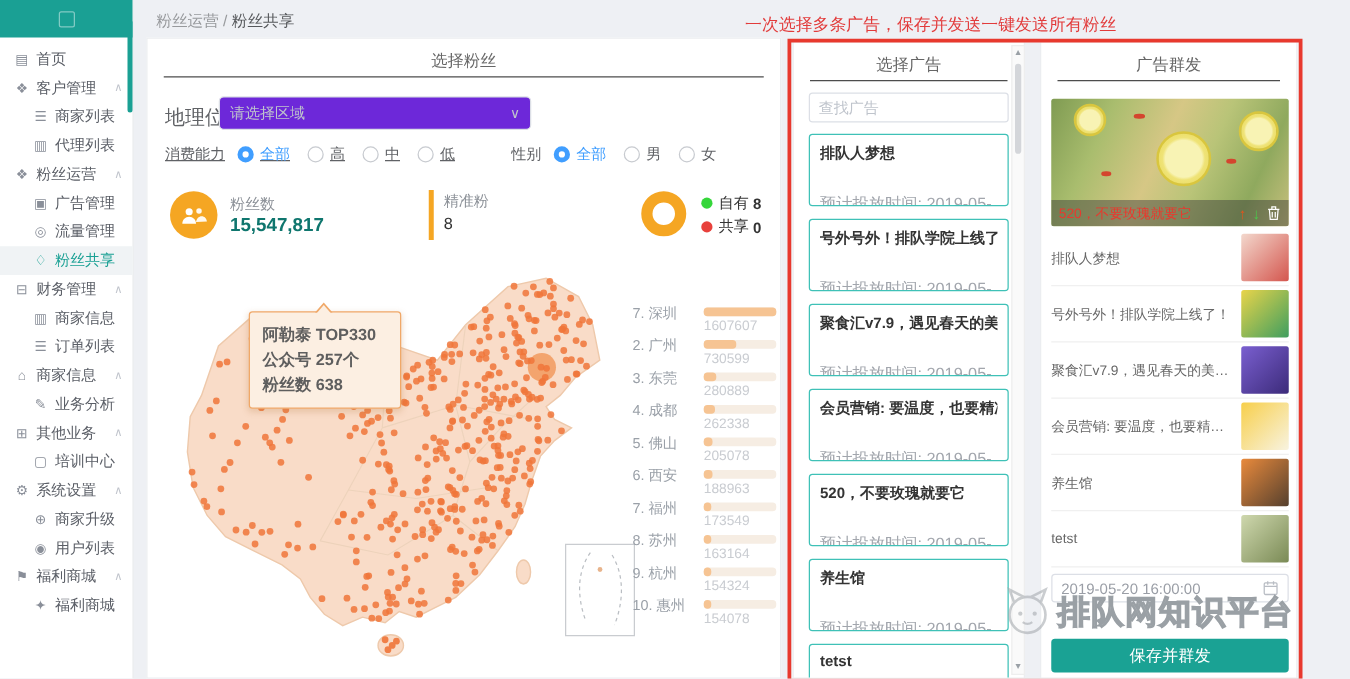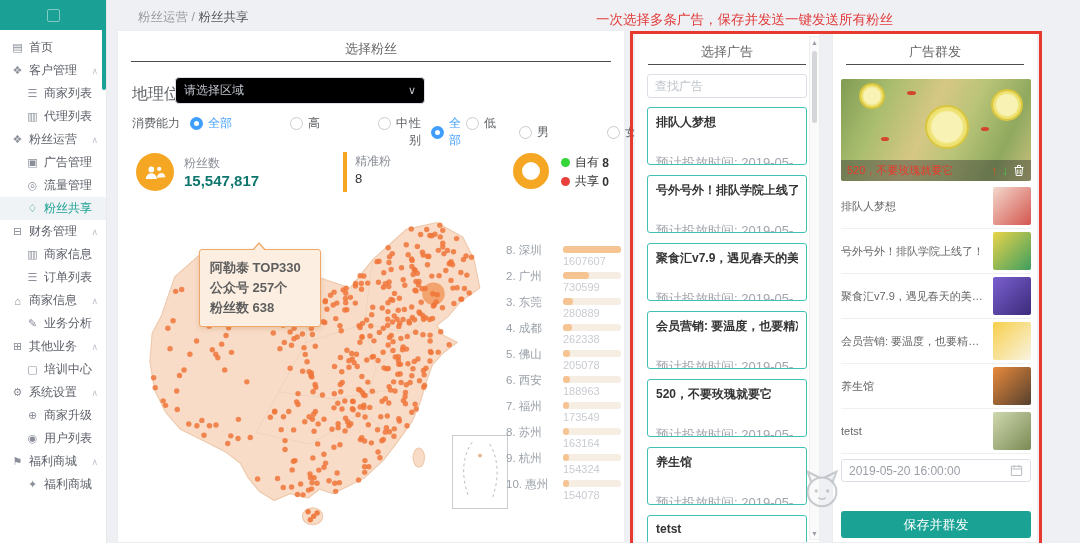--- a/index.html
+++ b/index.html
@@ -15,40 +15,40 @@
   .sb-menu { padding-top:6px; }
   .sb-item { height:23px; display:flex; align-items:center; padding-left:10px; font-size:12px; color:#5a5e66; cursor:pointer; position:relative; }
   .sb-item.sub { padding-left:25px; }
   .sb-item.selected { background:#f0f3f5; color:#1aa094; }
   .sb-item.selected .sb-icon { color:#1aa094; }
   .sb-icon { width:15px; font-size:11px; color:#8a8f99; margin-right:4px; text-align:center; flex:0 0 15px; }
   .sb-label { white-space:nowrap; }
   .sb-caret { position:absolute; right:8px; font-size:9px; color:#c0c4cc; }
 
   
-  #breadcrumb { position:absolute; left:138px; top:9px; font-size:12.5px; color:#97999c; }
+  #breadcrumb { position:absolute; left:125px; top:9px; font-size:12.5px; color:#97999c; }
   #breadcrumb .bc-current { color:#55575a; }
   #annotation { position:absolute; left:596px; top:11px; font-size:13.5px; color:#e23b3b; white-space:nowrap; z-index:40; }
 
   
   .panel { position:absolute; background:#fff; border:1px solid #ebedf0; }
   .panel-title { text-align:center; font-size:13px; color:#666; padding-top:9px; height:30px; }
   .panel-divider { border-bottom:1px solid #4d4d4d; margin:0 13px; }
 
   
   #fans-panel { left:117px; top:30px; width:508px; height:513px; }
   .form-row { position:absolute; font-size:16px; color:#606266; }
   #loc-label { left:14px; top:53px; }
-  #loc-select { position:absolute; left:57px; top:46px; width:250px; height:27px; border:1px solid #dcdfe6; border-radius:4px; background:#000000; display:flex; align-items:center; padding:0 8px; color:#bfc4cc; font-size:12px; cursor:pointer; }
+  #loc-select { position:absolute; left:57px; top:46px; width:250px; height:27px; border:1px solid #dcdfe6; border-radius:4px; background:#6d28d9; display:flex; align-items:center; padding:0 8px; color:#bfc4cc; font-size:12px; cursor:pointer; }
   #loc-select .chev { margin-left:auto; color:#c0c4cc; font-size:11px; }
   .radio-row { position:absolute; top:84px; display:flex; align-items:center; font-size:12px; color:#606266; }
-  #consume-row { left:14px; }
+  #consume-row { left:14px;text-decoration:underline; }
   #gender-row { left:291px; }
   .radio-row .grp-label { margin-right:10px; }
-  .radio-group { display:flex;gap:44px; }
+  .radio-group { display:flex; }
   .radio { display:flex; align-items:center; margin-right:14px; cursor:pointer; color:#606266; }
   .rb { width:13px; height:13px; border:1px solid #c8cbd0; border-radius:50%; background:#fff; margin-right:5px; flex:0 0 auto; }
   .radio.checked .rb { border:4px solid #409eff; }
   .radio.checked { color:#409eff; }
 
   
   #stats { position:absolute; left:0; top:118px; width:508px; height:60px; }
   .people-badge { position:absolute; left:18px; top:4px; width:38px; height:38px; border-radius:50%; background:#f5a623; display:flex; align-items:center; justify-content:center; }
   .people-badge svg { width:22px; height:17px; }
   #fans-label { position:absolute; left:66px; top:6px; font-size:12px; color:#8a8f96; }
@@ -802,21 +802,21 @@
             <path d="M38,8 C48,24 48,46 40,66"></path>
           </g>
           <circle cx="28" cy="20" r="2" fill="#e8b48c"></circle>
         </svg>
       </div>
     </div>
 
     <div id="city-list">
 
         <div class="rank-row">
-          <span class="rank-city">8. 深圳</span>
+          <span class="rank-city">7. 深圳</span>
           <span class="rank-bar">
             <span class="rank-bar-fill" style="width: 58px;"></span>
           </span>
           <span class="rank-value">1607607</span>
         </div>
 
         <div class="rank-row">
           <span class="rank-city">2. 广州</span>
           <span class="rank-bar">
             <span class="rank-bar-fill" style="width: 26px;"></span>
@@ -1023,15 +1023,16 @@
         <circle cx="24" cy="27" r="15"></circle>
         <path d="M13 17 L9 6 L21 12"></path>
         <path d="M35 17 L39 6 L27 12"></path>
       </g>
       <g fill="#a0a5aa">
           <circle cx="18" cy="26" r="1.8"></circle>
           <circle cx="30" cy="26" r="1.8"></circle>
         </g>
       <path d="M20 33 q4 3 8 0" stroke="#a0a5aa" stroke-width="1.8" fill="none"></path>
     </svg>
+    <span id="wm-text">排队网知识平台</span>
   </div>
 
 </div>
 
 </body></html>

